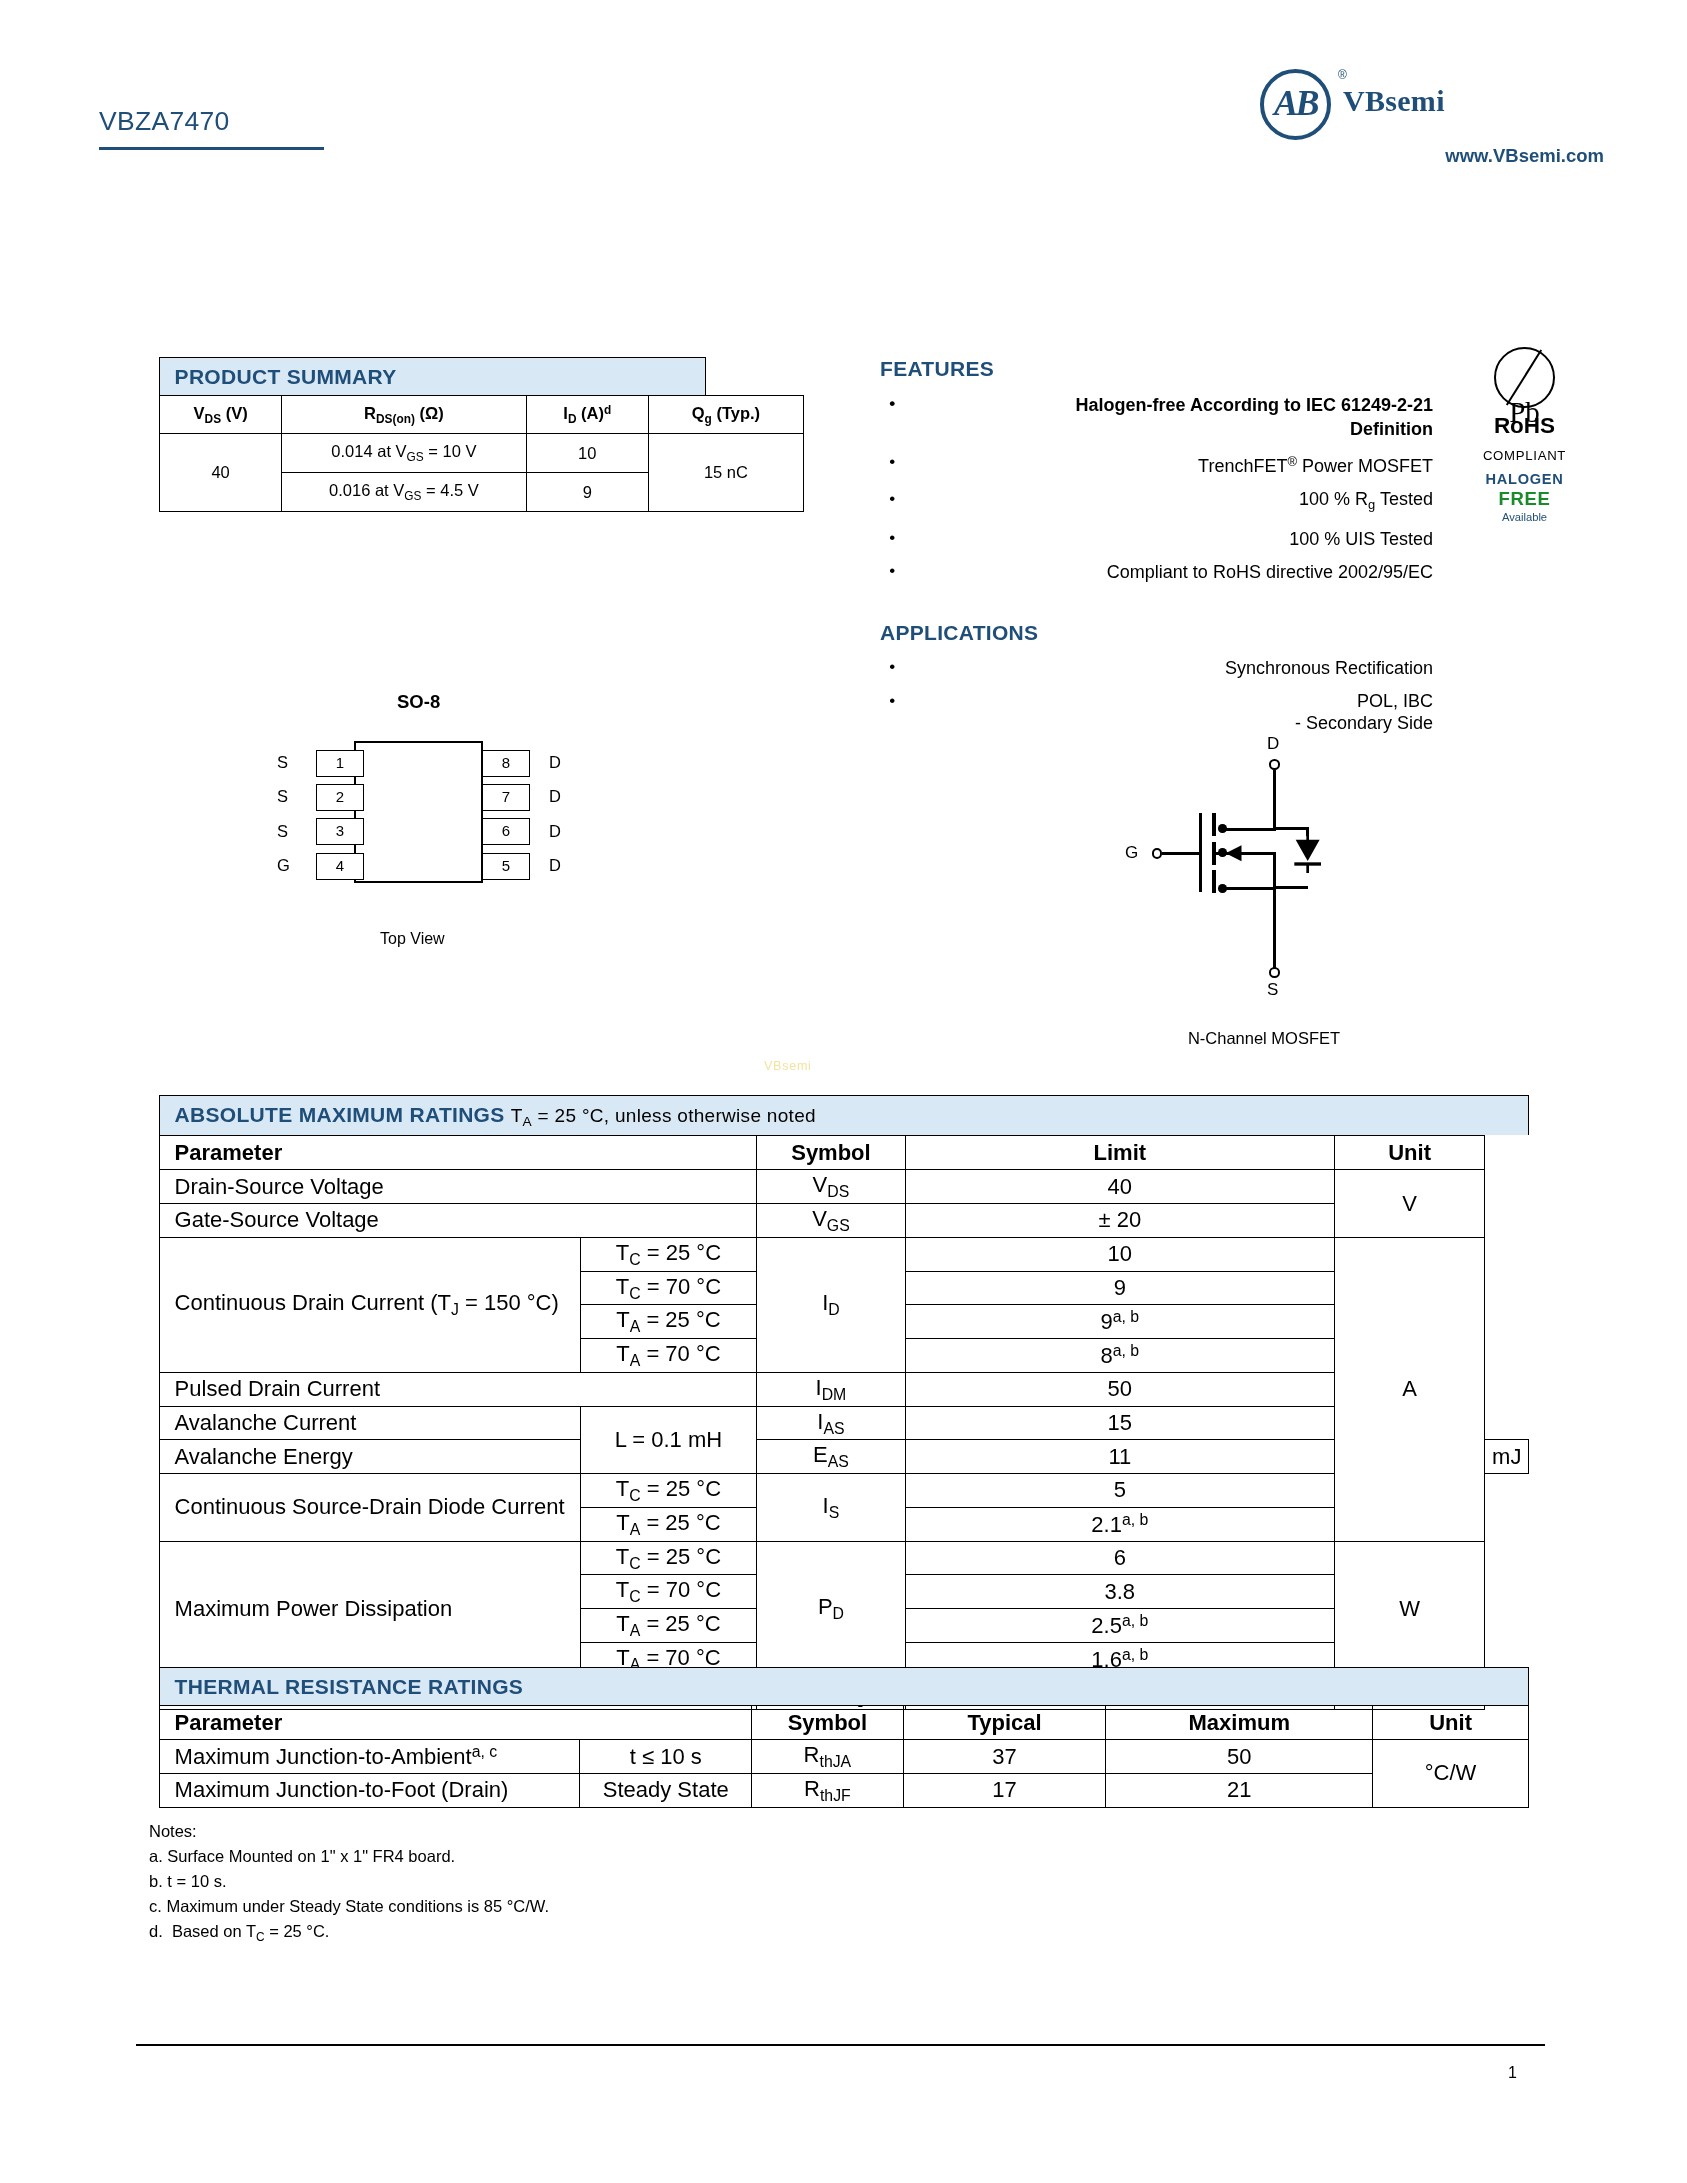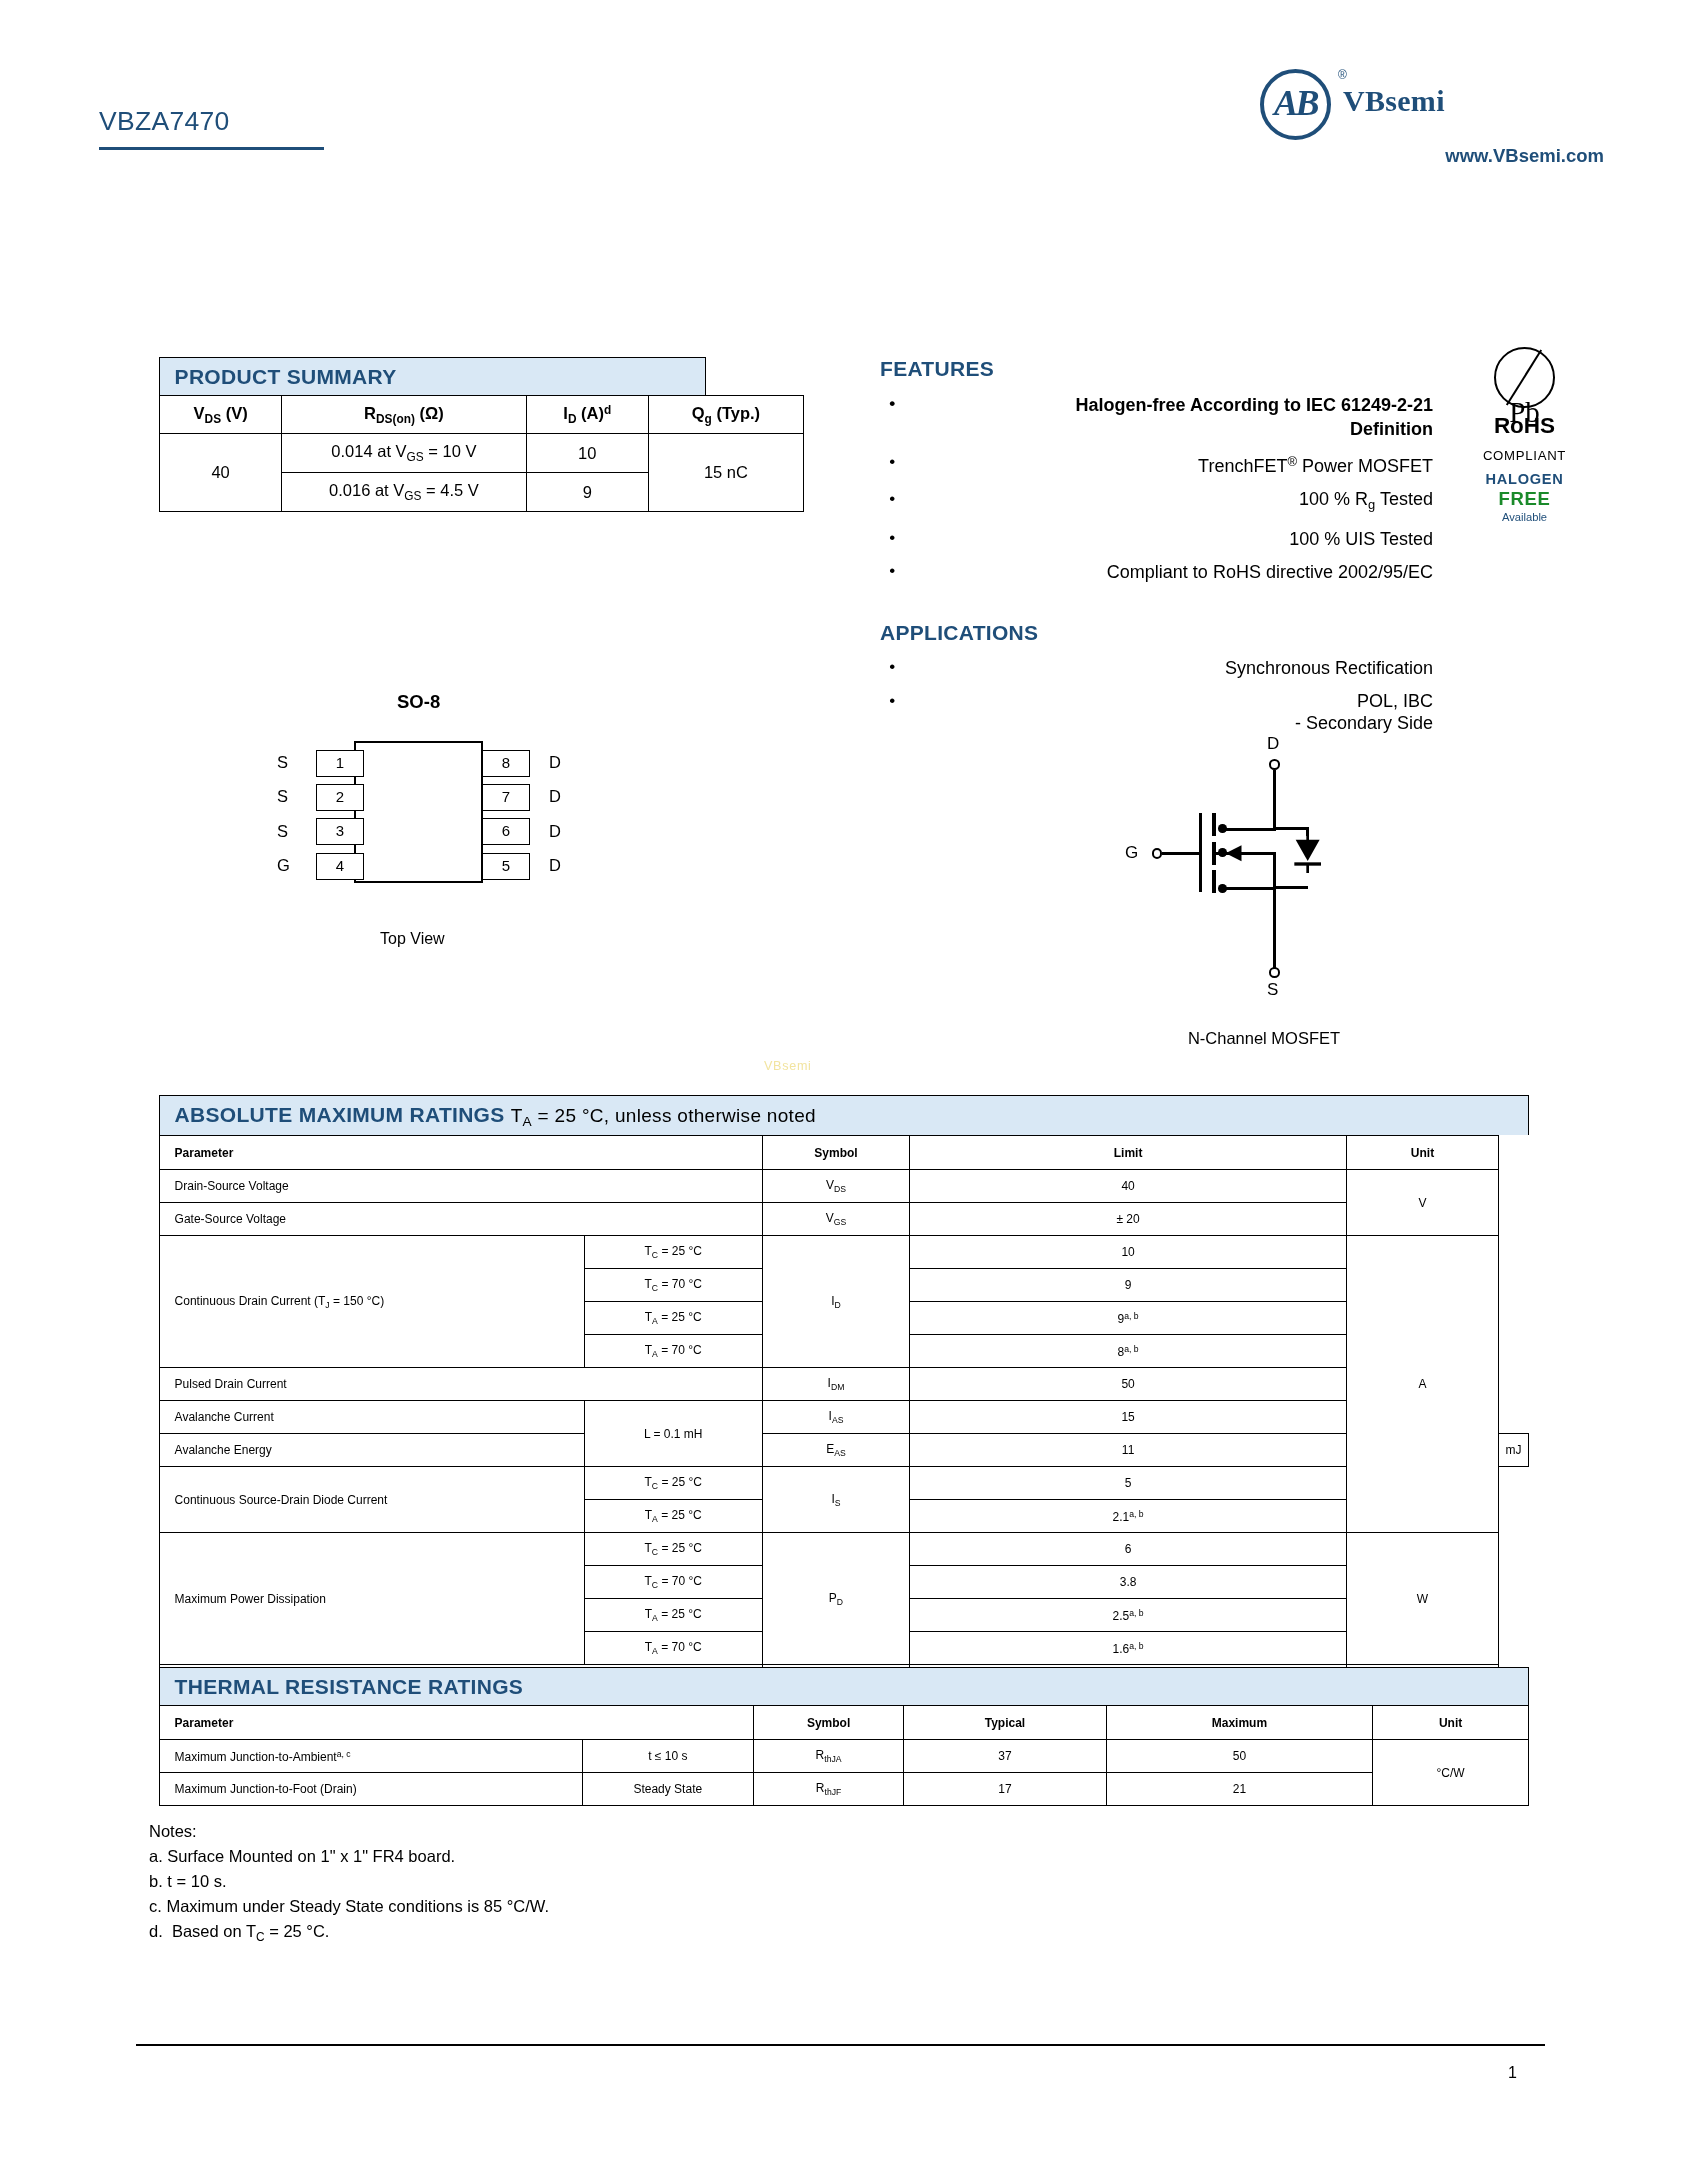--- a/index.html
+++ b/index.html
@@ -119,21 +119,21 @@
   }
 
   
   .bigtbl { position:absolute; left:159px; width:1370px; }
   .bigtbl .band {
     background:#d9e8f5; border:1.3px solid #000; border-bottom:none;
     padding:6.6px 0 6.6px 14.6px;
     font-size:21px; font-weight:bold; color:#1f4e79; letter-spacing:0.3px;
   }
   .bigtbl .band .norm { color:#000; font-weight:normal; font-size:19px; }
-  .bigtbl table { border-collapse:collapse; width:1370px; font-size:12px; }
+  .bigtbl table { border-collapse:collapse; width:1370px; font-size:22px; }
   .bigtbl td, .bigtbl th { border:1.3px solid #000; padding:2px 6.6px; }
   .bigtbl tr.hrow td { font-weight:bold; text-align:center; height:29px; }
   .bigtbl tr.hrow td.left { text-align:left; padding-left:14.6px; }
   .bigtbl td.c { text-align:center; }
   .bigtbl td.l { text-align:left; padding-left:14.6px; }
   .bigtbl tbody td { height:28px; }
 
   
   .notes { position:absolute; left:149px; width:926px; font-size:16.5px; line-height:25px; }
 

